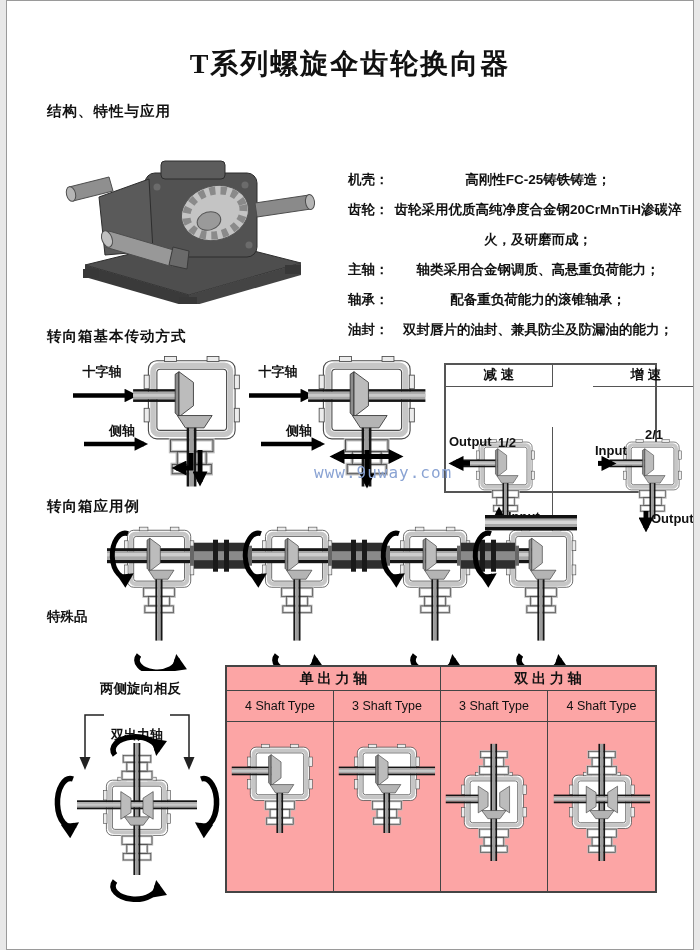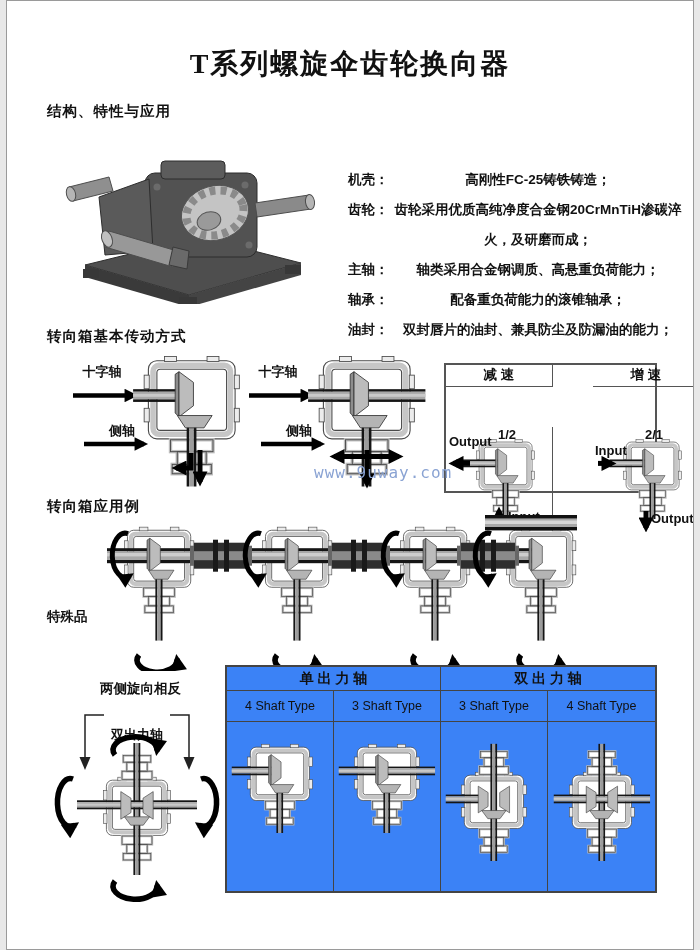--- a/index.html
+++ b/index.html
@@ -23,21 +23,21 @@
   .ratio{position:absolute;left:437px;top:362px;width:213px;height:130px;
          border:2px solid #555;box-sizing:border-box;background:#fff;
          display:grid;grid-template-columns:1fr 1fr;grid-template-rows:22px 1fr;gap:40px;}
   .ratio-h{border-bottom:1.5px solid #555;font-weight:bold;font-size:13.5px;
            text-align:center;line-height:20px;}
   .rfirst{border-right:1.5px solid #555;}
   .ratio-c{position:relative;}
   .rlabel{position:absolute;font-size:13px;font-weight:bold;}
   
   .btable{position:absolute;left:218px;top:664px;width:432px;height:228px;
-          border:2px solid #444;box-sizing:border-box;background:#3b82f6;
+          border:2px solid #444;box-sizing:border-box;background:#fca5a5;
           display:grid;grid-template-columns:repeat(4,1fr);grid-template-rows:24px 31px 1fr;}
   .bt-g{grid-column:span 2;border-bottom:1px solid #444;font-weight:bold;
         font-size:14px;text-align:center;line-height:23px;}
   .bt-t{border-bottom:1px solid #444;font-size:12.5px;text-align:center;line-height:30px;}
   .br{border-right:1px solid #444;}
   .bt-c{display:flex;align-items:center;justify-content:center;}
   svg text{font-family:"Liberation Sans",sans-serif;}
   .svgt{font-size:13px;font-weight:bold;fill:#111;}
 </style>
 </head>
@@ -207,21 +207,21 @@
           <rect x="57.5" y="70" width="3" height="80" fill="#151515"></rect>
           <rect x="-40" y="35.5" width="84" height="3" fill="#151515"></rect>
           <rect x="-40" y="38.5" width="84" height="9" fill="#a8a8a8"></rect>
           <rect x="-40" y="41" width="84" height="3.5" fill="#c9c9c9"></rect>
           <rect x="-40" y="47.5" width="84" height="3" fill="#151515"></rect>
           <use href="#gears2"></use>
         </g>
         <line x1="24" y1="36.4" x2="7" y2="36.4" stroke="#000" stroke-width="5" marker-end="url(#ah)"></line>
         <line x1="53" y1="100" x2="53" y2="84" stroke="#000" stroke-width="5" marker-end="url(#ah)"></line>
       </svg>
-      <div class="rlabel" style="left:52px;top:0">1/2</div>
+      <div class="rlabel" style="left:52px;top:8px">1/2</div>
       <div class="rlabel" style="left:3px;top:7px">Output</div>
       <div class="rlabel" style="left:62px;top:82px">Input</div>
     </div>
     <div class="ratio-c">
       <svg width="106" height="105" viewBox="0 0 106 105">
         <g transform="translate(31,14) scale(0.52)">
           <use href="#hbox"></use>
             <use href="#neckD"></use>
           <rect x="49" y="70" width="3" height="80" fill="#151515"></rect>
           <rect x="52" y="70" width="5.5" height="80" fill="#9c9c9c"></rect>

